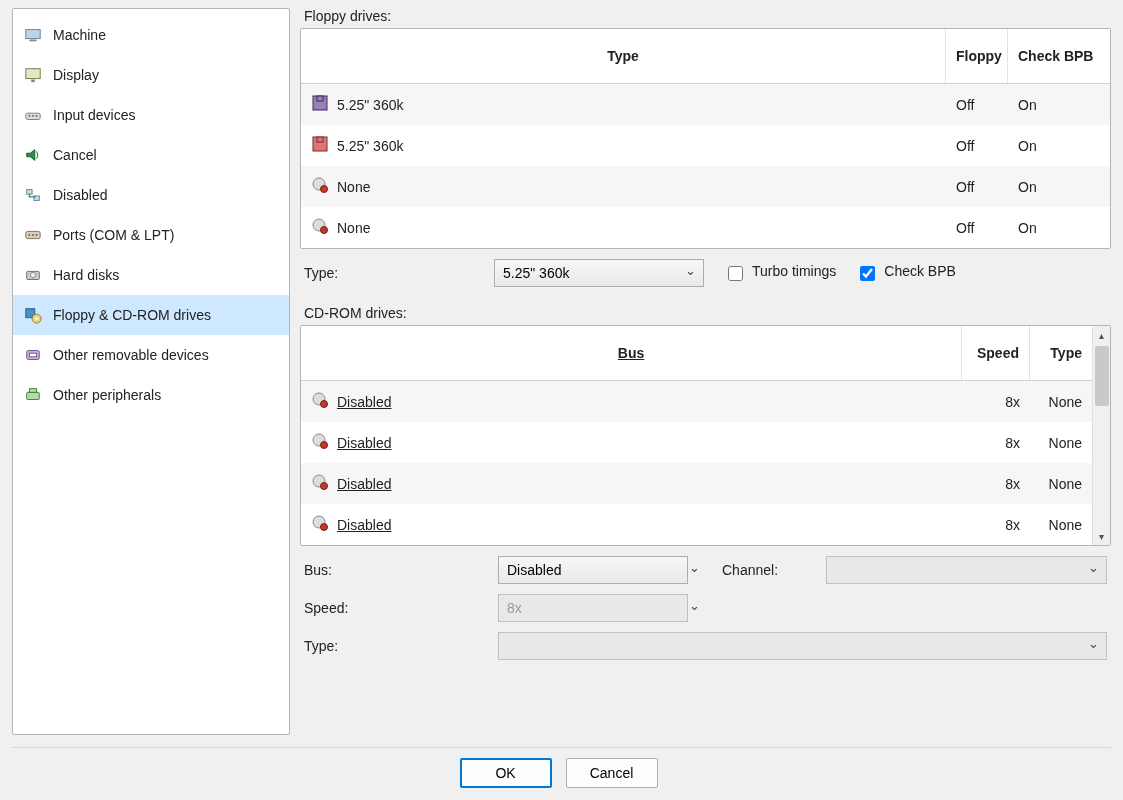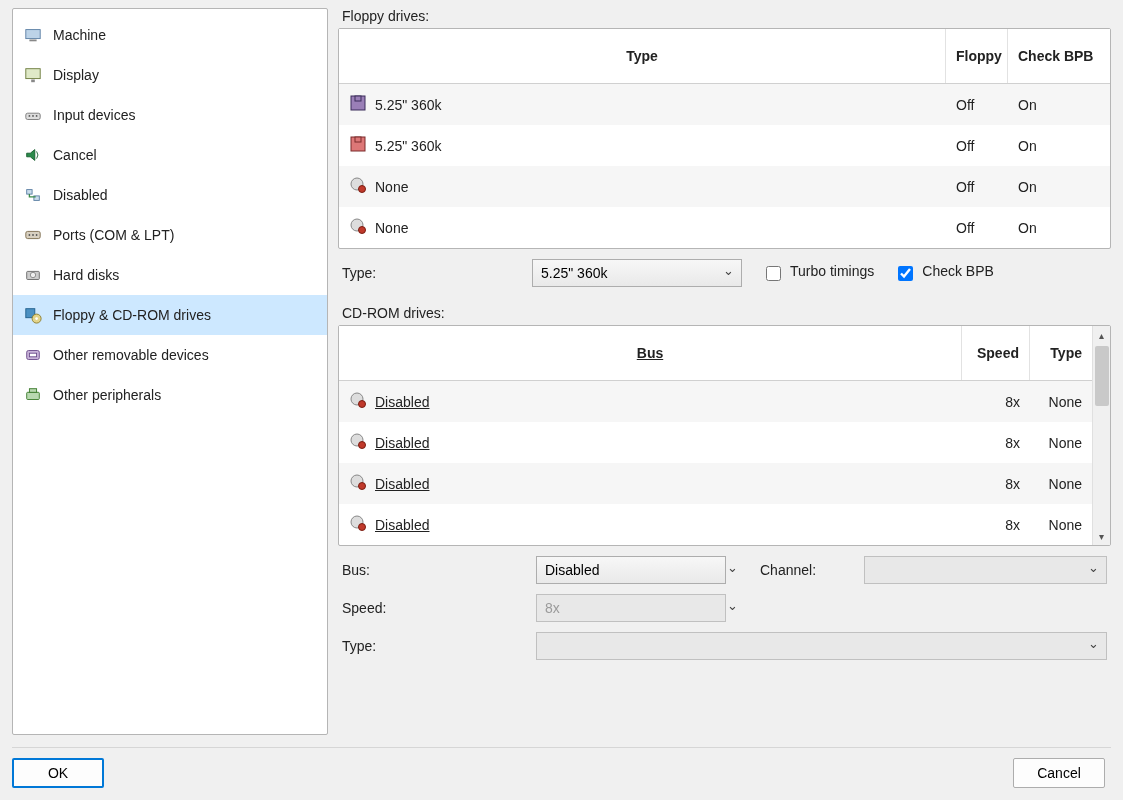--- a/index.html
+++ b/index.html
@@ -16,21 +16,21 @@
     padding: 8px 12px 12px 12px;
     display: flex; flex-direction: column;
   }
   .top-area {
     flex: 1;
     display: flex;
     gap: 10px;
   }
   
   .sidebar {
-    width: 316px;
+    width: 278px;
     background: #fff;
     border: 1px solid #b5b5b5;
     border-radius: 2px;
     padding: 6px 0;
     overflow: auto;
   }
   .sidebar-item {
     display: flex; align-items: center;
     gap: 10px;
     padding: 10px 12px 10px 10px;
@@ -150,21 +150,21 @@
     grid-template-columns: 180px 210px 90px 1fr;
     row-gap: 10px; column-gap: 14px;
     align-items: center;
   }
   .grid-cd-detail .full-span { grid-column: 2 / span 3; }
   hr.divider {
     border: none; border-top: 1px solid #d6d6d6;
     margin: 12px 0 10px 0;
   }
   .buttons {
-    display: flex; justify-content: space-between; gap: 14px;
+    display: flex; justify-content: center; gap: 14px;
     padding-right: 6px;
   }
   button.win {
     font-family: inherit; font-size: 14px;
     height: 30px; min-width: 92px;
     padding: 0 18px;
     background: #fdfdfd;
     border: 1px solid #adadad;
     border-radius: 2px;
     cursor: default;

